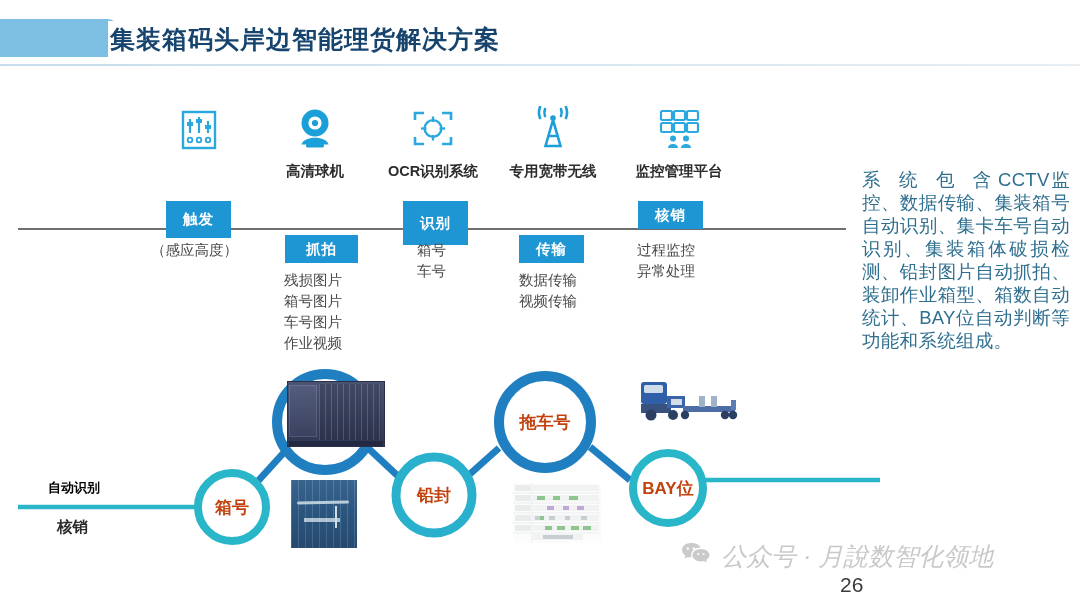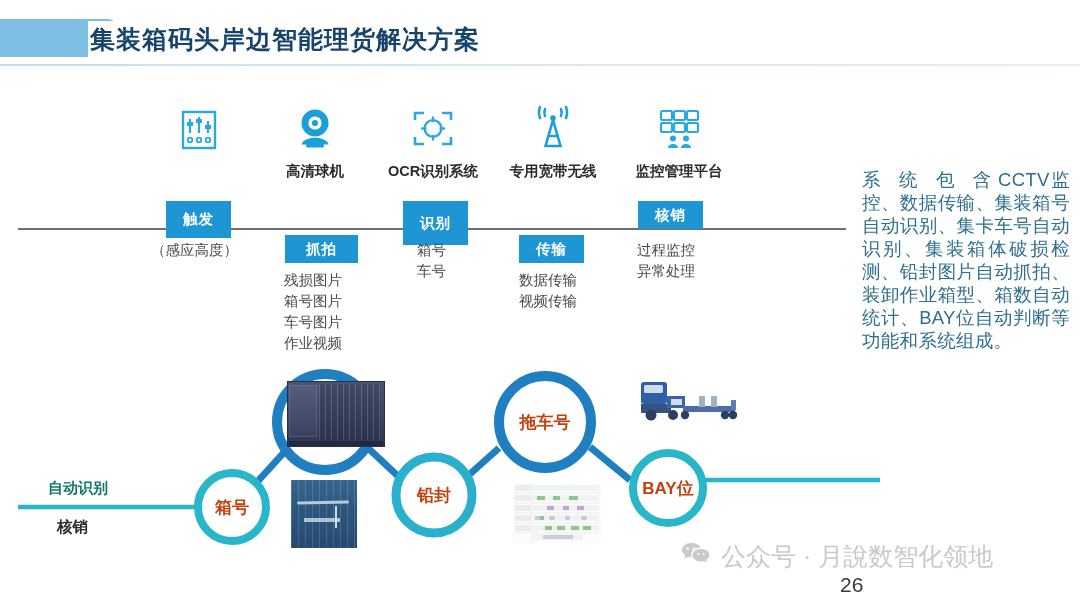--- a/index.html
+++ b/index.html
@@ -10,21 +10,21 @@
     color:#3b3b3b;
   }
 
   
   #header-band {
     position:absolute; left:0; top:19px; width:118px; height:38px;
     background:#7dbfe3;
     border-top-right-radius:10px; border-bottom-right-radius:10px;
   }
   #header-title {
-    position:absolute; left:88px; top:21px;
+    position:absolute; left:108px; top:21px;
     font-size:25px; font-weight:bold; letter-spacing:1px;
     color:#17446d; white-space:nowrap;
     background:#fff; padding:2px 8px 2px 2px;
   }
   #header-rule {
     position:absolute; left:0; top:64px; width:1080px; height:2px;
     background:linear-gradient(to right,#c6dcec 0%, #d6e6f1 45%, #e6eef4 100%);
   }
 
   
@@ -119,28 +119,28 @@
   }
 
   #photo-truck { left:637px; top:374px; width:104px; height:56px; }
 
   #photo-table {
     left:513px; top:483px; width:88px; height:60px;
     background:#fdfdfd; box-shadow:inset 0 0 0 1px #d8dcdf;
   }
 
   
-  #left-auto { position:absolute; left:48px; top:479px; font-size:15px; font-weight:bold; color:#0f766e; }
+  #left-auto { position:absolute; left:48px; top:479px; font-size:13px; font-weight:bold; color:#000000; }
   #left-veri { position:absolute; left:57px; top:517px; font-size:15.5px; font-weight:bold; color:#2b2b2b; }
 
   
   #watermark {
     position:absolute; left:681px; top:540px;
     display:flex; align-items:center; gap:10px;
-    font-size:25px; color:#c9c9c9; white-space:nowrap;
+    font-size:25px; color:#c9c9c9; white-space:nowrap;font-style:italic;
   }
   #page-num {
     position:absolute; left:840px; top:573px;
     font-size:21px; color:#3a3a3a;
   }
 </style>
 </head>
 <body>
 
 <div id="header-band"></div>

